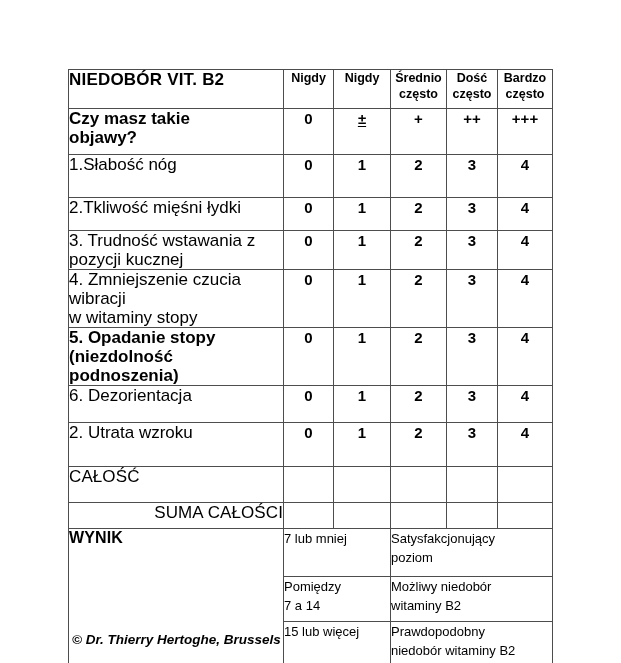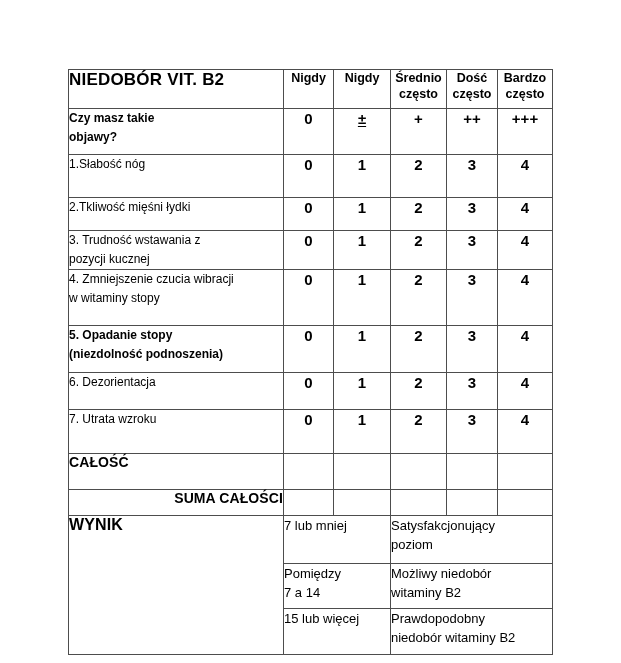--- a/index.html
+++ b/index.html
@@ -40,21 +40,21 @@
   
   col.c-label { width: 215px; }
   col.c-1 { width: 50px; }
   col.c-2 { width: 57px; }
   col.c-3 { width: 56px; }
   col.c-4 { width: 51px; }
   col.c-5 { width: 55px; }
 
   .lbl {
     padding: 6px 0 6px 7px;
-    font-size: 12px;
+    font-size: 17px;
     line-height: 19px;
     font-weight: normal;
     text-align: left;
   }
   .lbl.bold {
     font-weight: bold;
   }
   .score {
     text-align: center;
     font-size: 15px;
@@ -72,22 +72,22 @@
     vertical-align: top;
   }
   .title-cell {
     font-size: 17px;
     font-weight: bold;
     letter-spacing: 0.2px;
     padding: 8px 0 8px 8px;
     vertical-align: middle;
   }
   .big-bold {
-    font-size: 14px;
-    font-weight: bold;
+    font-size: 17px;
+    font-weight: normal;
     padding: 7px 0 7px 8px;
     letter-spacing: 0.1px;
   }
   .wynik-cell {
     font-size: 16px;
     font-weight: bold;
     padding-left: 8px;
     vertical-align: middle;
     letter-spacing: 0.1px;
     margin-top: 16px;
@@ -251,21 +251,21 @@
         </td>
         <td class="score">0</td>
         <td class="score">1</td>
         <td class="score">2</td>
         <td class="score">3</td>
         <td class="score">4</td>
       </tr>
 
       <tr class="r-q7">
         <td class="lbl">
-          <div>7. Utrata wzroku</div>
+          <div>2. Utrata wzroku</div>
         </td>
         <td class="score">0</td>
         <td class="score">1</td>
         <td class="score">2</td>
         <td class="score">3</td>
         <td class="score">4</td>
       </tr>
 
       <tr class="r-total">
         <td class="big-bold">CAŁOŚĆ</td>
@@ -315,14 +315,15 @@
         </td>
         <td class="res-text" colspan="3">
           <div>Prawdopodobny</div>
           <div>niedobór witaminy B2</div>
         </td>
       </tr>
 
     </tbody>
   </table>
 
+  <div class="credit">© Dr. Thierry Hertoghe, Brussels</div>
 
 </div>
 
 </body></html>

